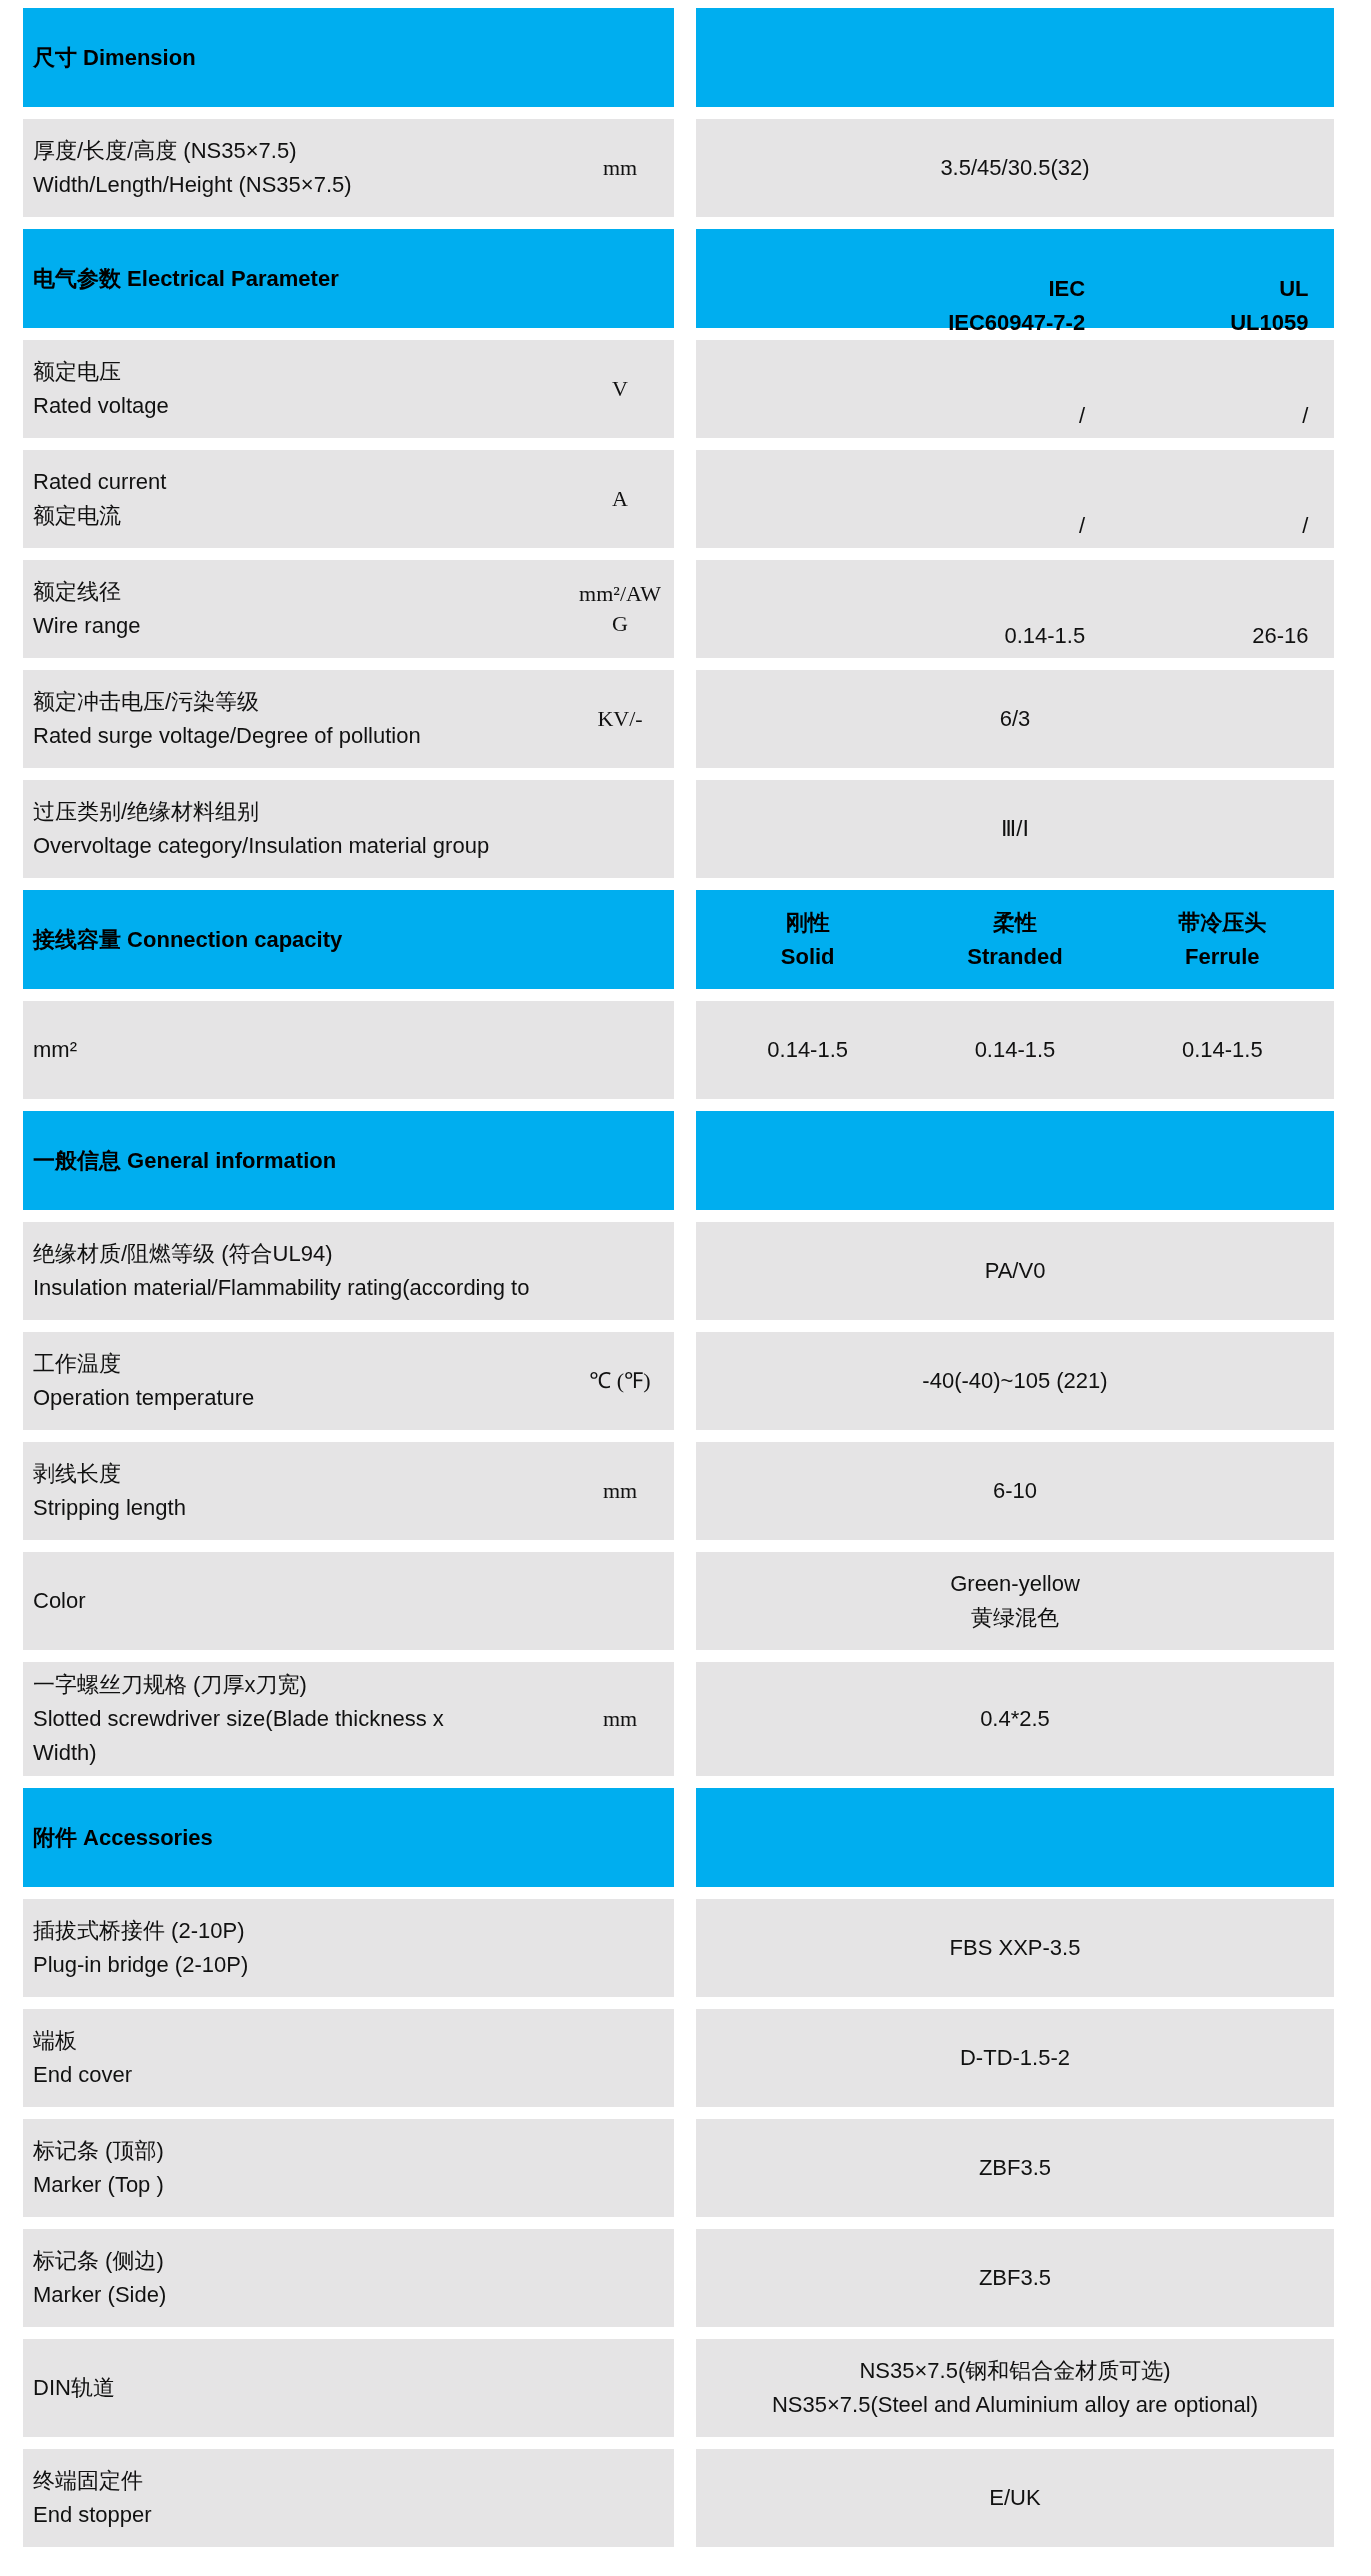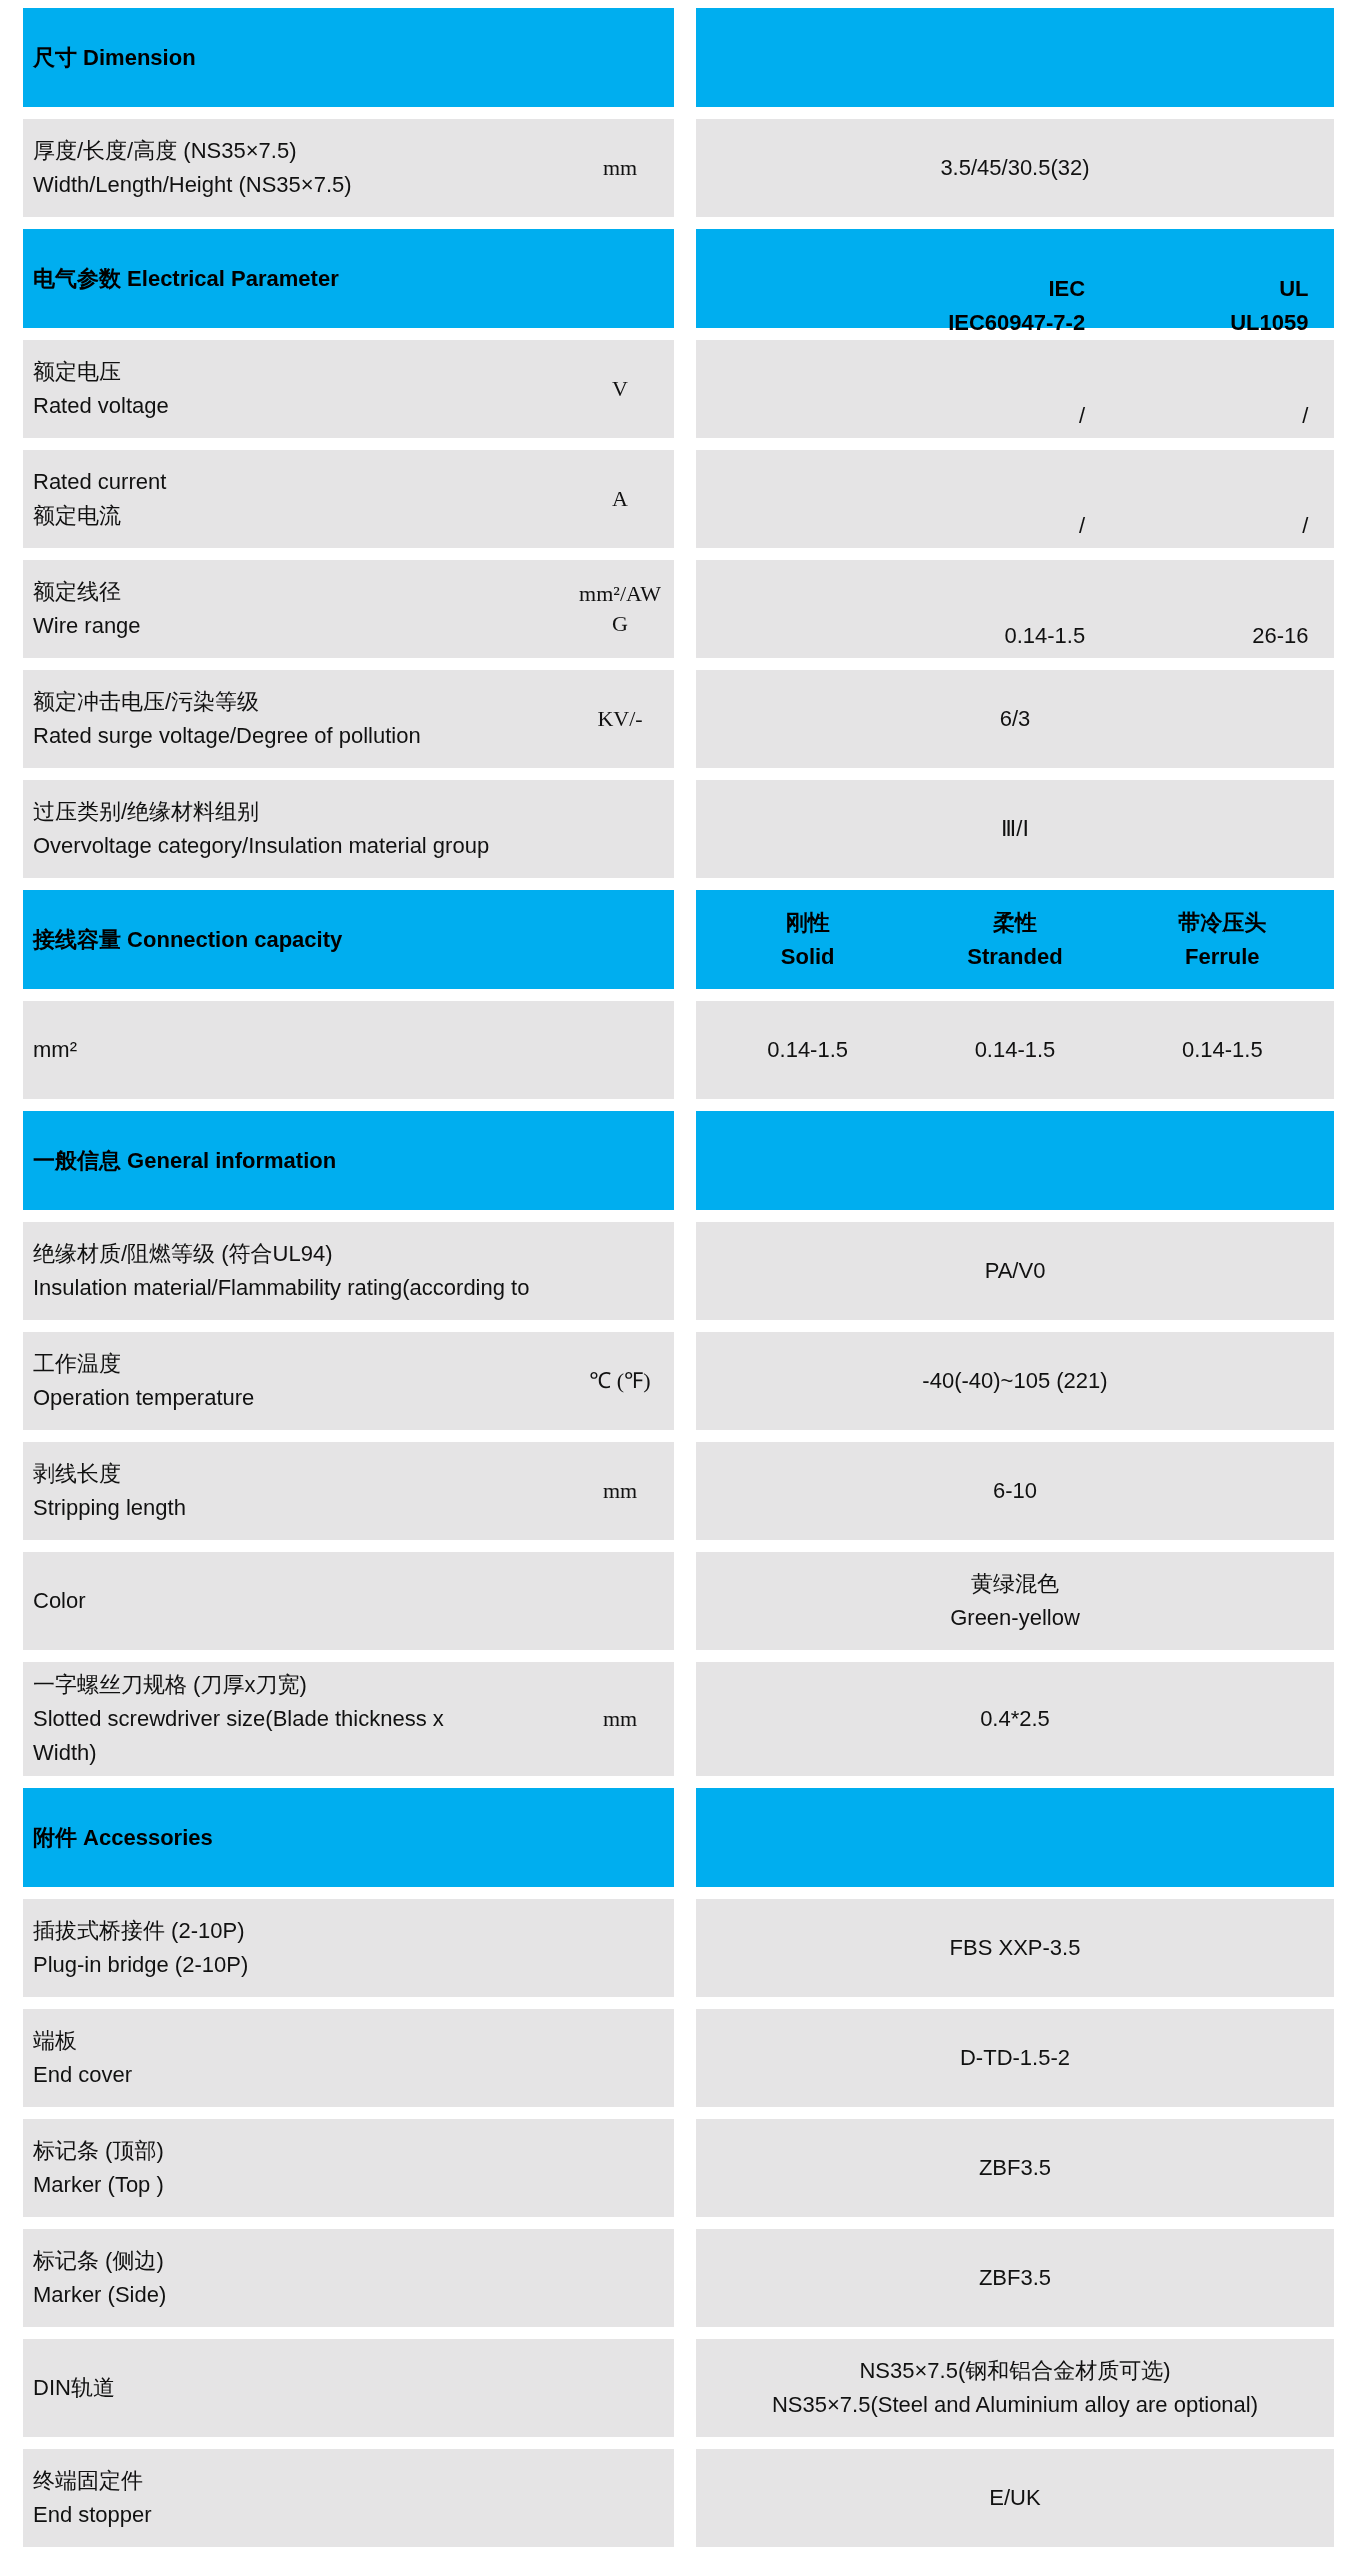--- a/index.html
+++ b/index.html
@@ -234,22 +234,22 @@
       </div>
     </div>
     <div class="trow">
       <div class="cell cell-l">
         <div class="label">
           <div class="ln">Color</div>
         </div>
       </div>
       <div class="cell cell-r">
         <div class="vwrap">
+          <div class="ln">Green-yellow</div>
           <div class="ln">黄绿混色</div>
-          <div class="ln">Green-yellow</div>
         </div>
       </div>
     </div>
     <div class="trow">
       <div class="cell cell-l">
         <div class="label">
           <div class="ln">一字螺丝刀规格 (刀厚x刀宽)</div>
           <div class="ln">Slotted screwdriver size(Blade thickness x</div>
           <div class="ln">Width)</div>
         </div>

